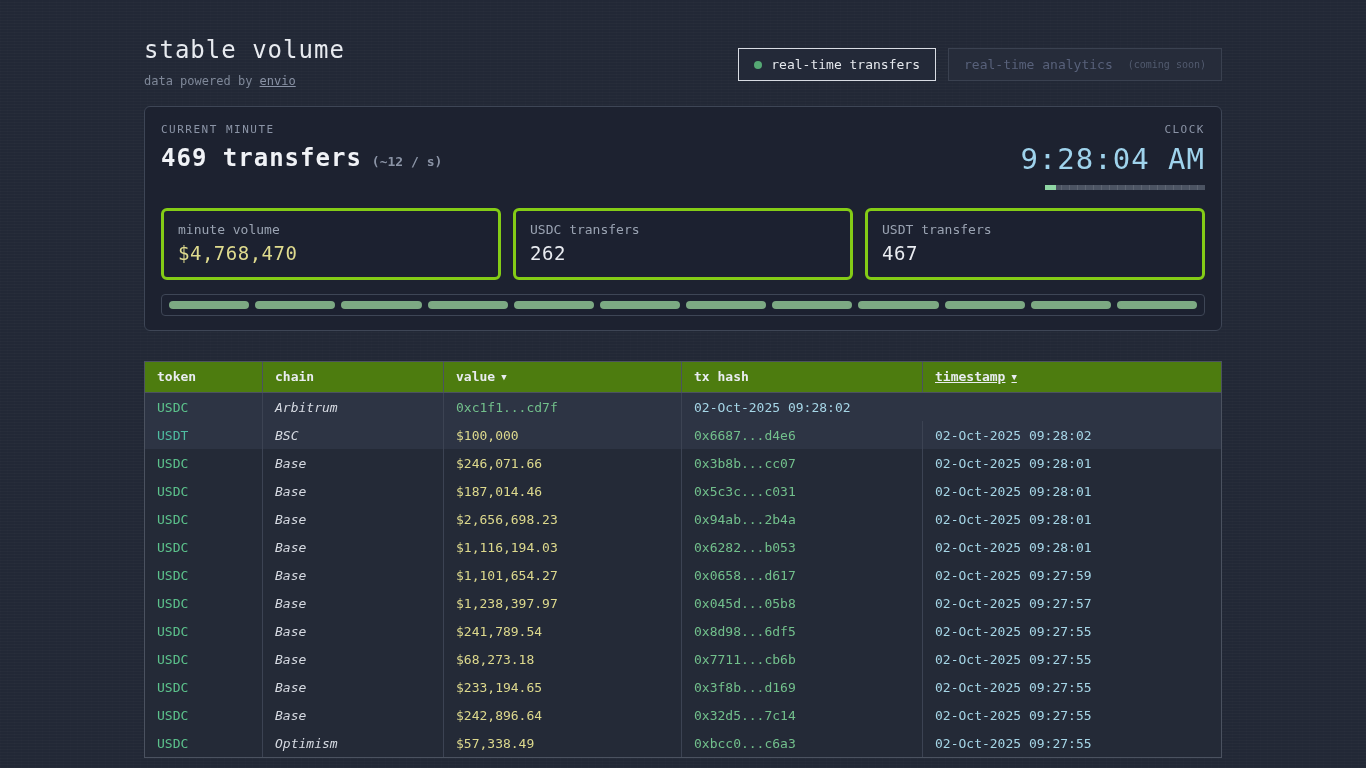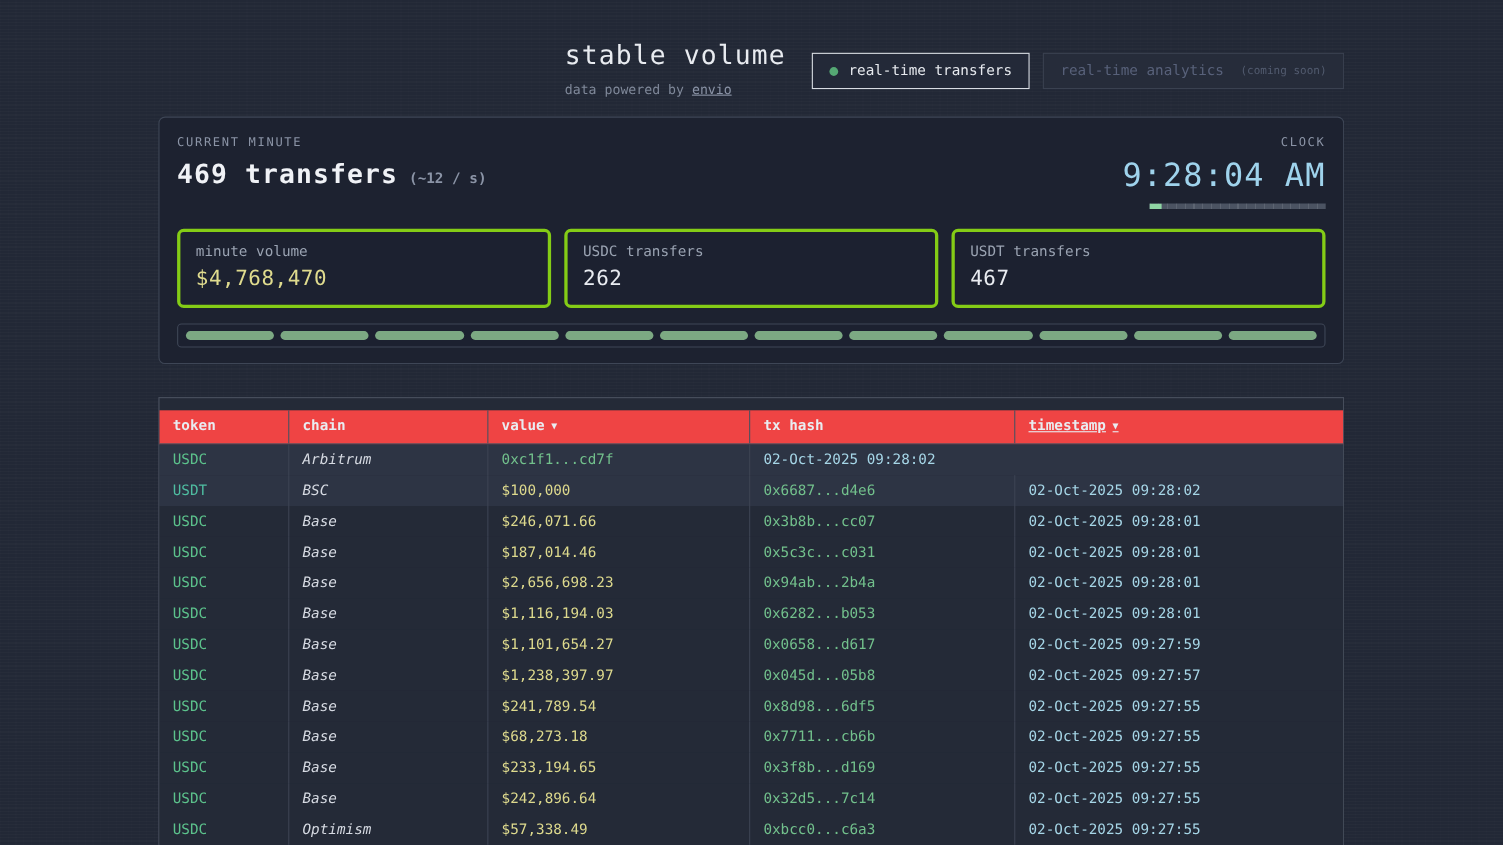--- a/index.html
+++ b/index.html
@@ -13,21 +13,21 @@
   
   body::before{
     content:""; position:fixed; inset:0; pointer-events:none; z-index:0;
     background:
       repeating-linear-gradient(0deg, rgba(255,255,255,0.018) 0 1px, transparent 1px 3px),
       repeating-linear-gradient(90deg, rgba(255,255,255,0.008) 0 1px, transparent 1px 7px);
   }
   .container { width:1078px; margin:0 auto; padding-top:36px; position:relative; z-index:1; }
 
   
-  .header { display:flex; justify-content:flex-end; align-items:flex-start;gap:24px; }
+  .header { display:flex; justify-content:space-between; align-items:flex-start; }
   .page-title { font-size:24px; font-weight:500; color:#e8ebf0; letter-spacing:1px; }
   .subtitle { margin-top:10px; font-size:12px; color:#7f8899; }
   .subtitle a { color:#8a93a6; text-decoration:underline; cursor:pointer; }
   .tabs { display:flex; gap:12px; margin-top:12px; }
   .tab { font-size:13px; padding:8px 15px; display:flex; align-items:center; gap:9px;
          border:1px solid; white-space:nowrap; cursor:pointer; }
   .tab.active { border-color:#d8dce3; color:#e6e9ee; background:#232938; }
   .tab.disabled { border-color:#3a4150; color:#58617a; background:#262c3a; cursor:default; }
   .dot { width:8px; height:8px; border-radius:50%; background:#55a874; display:inline-block; }
   .tab .soon { font-size:10px; color:#525b6f; margin-left:6px; }
@@ -54,21 +54,21 @@
   .v-yellow { color:#dfdb8e; }
   .v-white  { color:#e9ecf1; }
 
   .activity { margin-top:14px; border:1px solid #3e4656; border-radius:4px;
               padding:6px 7px; display:flex; gap:6px; background:#1c2130; }
   .seg { flex:1; height:8px; border-radius:4px; background:#7ca983; }
 
   
   .table { margin-top:30px; border:1px solid #4b5260; background:#242a37; }
   .thead { display:grid; grid-template-columns:118px 181px 238px 241px 1fr;
-           background:#ef4444; border-bottom:1px solid #4b5260;margin-top:11px; }
+           background:#4d7c0f; border-bottom:1px solid #4b5260; }
   .th { padding:7px 12px 8px; font-size:13px; font-weight:bold; color:#e9ecf1;
         border-right:1px solid #4b5260; cursor:pointer; }
   .th:last-child { border-right:none;text-decoration:underline; }
   .th .arrow { font-size:9px; margin-left:6px; position:relative; top:-1px; }
   .tr { display:grid; grid-template-columns:118px 181px 238px 241px 1fr; height:28px; background:#242a37; }
   .tr.hl { background:#2d3444; }
   .td { padding:0 12px; font-size:13px; display:flex; align-items:center;
         border-right:1px solid #3c4353; overflow:hidden; white-space:nowrap; }
   .td:last-child { border-right:none; }
   .tok  { color:#5cc28c; }

